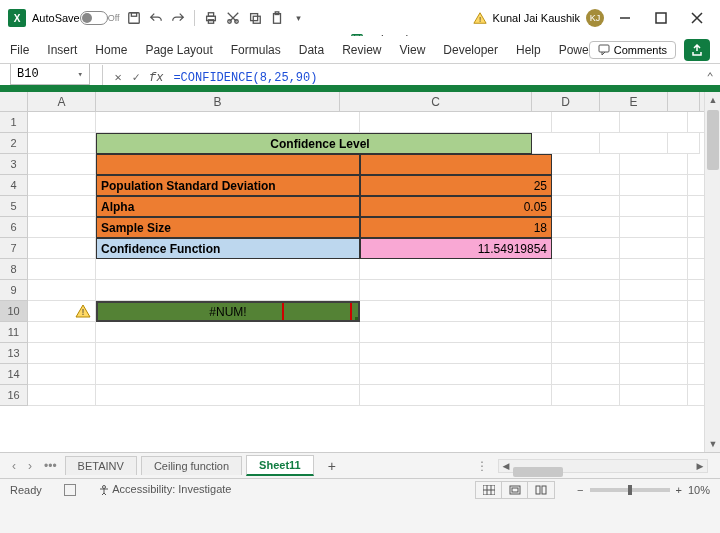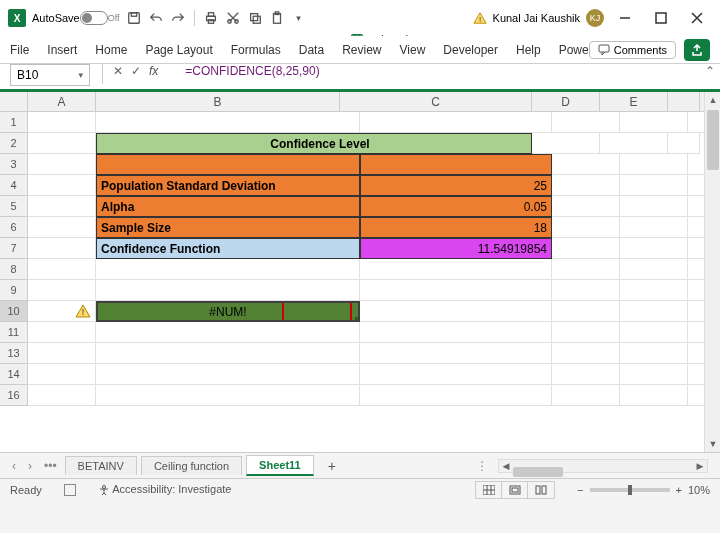--- a/index.html
+++ b/index.html
@@ -23,44 +23,44 @@
   .wbtn svg{width:12px;height:12px;stroke:#333;fill:none;stroke-width:1.5;}
   .close-x svg{stroke:#333;}
 
   .ribbon-tabs { display:flex; align-items:center; height:28px; background:#fff; padding:0 10px; gap:18px; border-bottom:1px solid #d0d0d0; font-size:12px; position:relative;}
   .ribbon-tabs .tab { color:#333; cursor:default;}
   .ribbon-right { position:absolute; right:10px; display:flex; align-items:center; gap:8px;}
   .comments-btn { display:flex; align-items:center; gap:4px; border:1px solid #bfbfbf; border-radius:4px; padding:2px 8px; font-size:11px; background:#fff;}
   .share-btn { width:26px; height:22px; background:#107c41; border-radius:4px; color:#fff; display:flex; align-items:center; justify-content:center;}
   .share-btn svg{width:12px;height:12px;fill:#fff;}
 
-  .formula-bar { display:flex; align-items:flex-start; height:28px; background:#fff; border-bottom:3px solid #15803d;}
+  .formula-bar { display:flex; align-items:flex-end; height:28px; background:#fff; border-bottom:7px solid #15803d;font-family:Liberation Mono, monospace;}
   .name-box { width:80px; height:22px; border:1px solid #bfbfbf; margin:0 6px 0 10px; padding:0 6px; display:flex; align-items:center; justify-content:space-between; background:#fff; font-size:12px;}
   .name-box .dd{font-size:9px; color:#666;}
   .fx-sep{width:1px;height:20px;background:#ccc;margin:0 6px;}
   .fx-btn { width:18px; text-align:center; color:#666; font-size:12px;}
   .fx-label { font-style:italic; color:#555; padding:0 4px;}
-  .formula-text { flex:1; padding:0 6px; color:#701a75;margin-left:17px;}
+  .formula-text { flex:1; padding:0 6px; color:#1d4ed8;}
   .expand { width:20px; text-align:center; color:#666;}
 
   .grid-area { position:relative; background:#fff; height:360px; }
   .col-headers { display:flex; height:20px; background:#f0f0f0; border-bottom:1px solid #ccc;}
   .corner { width:28px; border-right:1px solid #ccc; background:#f0f0f0;}
   .ch { border-right:1px solid #ccc; display:flex; align-items:center; justify-content:center; color:#555; font-size:12px;}
   .ch.A{width:68px;} .ch.B{width:244px;} .ch.C{width:192px;} .ch.D{width:68px;} .ch.E{width:68px;} .ch.F{width:32px;}
   .row { display:flex; height:21px;}
   .rh { width:28px; background:#f0f0f0; border-right:1px solid #ccc; border-bottom:1px solid #ccc; display:flex; align-items:center; justify-content:center; color:#555; font-size:11px;}
   .cell { border-right:1px solid #e0e0e0; border-bottom:1px solid #e0e0e0; display:flex; align-items:center; padding:0 4px; font-size:12px; overflow:hidden;}
   .cell.A{width:68px;} .cell.B{width:264px;} .cell.C{width:192px;} .cell.D{width:68px;} .cell.E{width:68px;} .cell.F{width:32px;}
   
   .hdr-green { background:#a9d08e; border:1px solid #333; font-weight:bold; justify-content:center;}
   .tbl-orange { background:#ed7d31; border:1px solid #333; font-weight:bold;}
   .tbl-orange-r { background:#ed7d31; border:1px solid #333; text-align:right; justify-content:flex-end;}
   .tbl-blue { background:#bdd7ee; border:1px solid #333; font-weight:bold;}
-  .tbl-blue-r { background:#d946ef; border:1px solid #333; text-align:right; justify-content:flex-end;}
+  .tbl-blue-r { background:#f9a8d4; border:1px solid #333; text-align:right; justify-content:flex-end;}
   .merged-bc { width:436px !important;padding-left:16px;}
   
   .sel-cell { background:#548235; border:2px solid #404040; position:relative;}
   .red-box { position:absolute; border:2.5px solid #d00000; left:184px; top:-4px; width:70px; height:28px; pointer-events:none;}
   .warn-tri { position:absolute; width:16px; height:16px; }
   .fill-handle{position:absolute;right:-3px;bottom:-3px;width:6px;height:6px;background:#2e5c1a;}
 
   .vsbar{position:absolute;right:0;top:0;width:16px;height:100%;background:#f0f0f0;border-left:1px solid #ddd;}
   .vsbar .thumb{position:absolute;left:2px;top:18px;width:12px;height:60px;background:#c8c8c8;border-radius:2px;}
   .vsbar .arr{position:absolute;left:0;width:16px;height:16px;display:flex;align-items:center;justify-content:center;color:#666;font-size:9px;}

